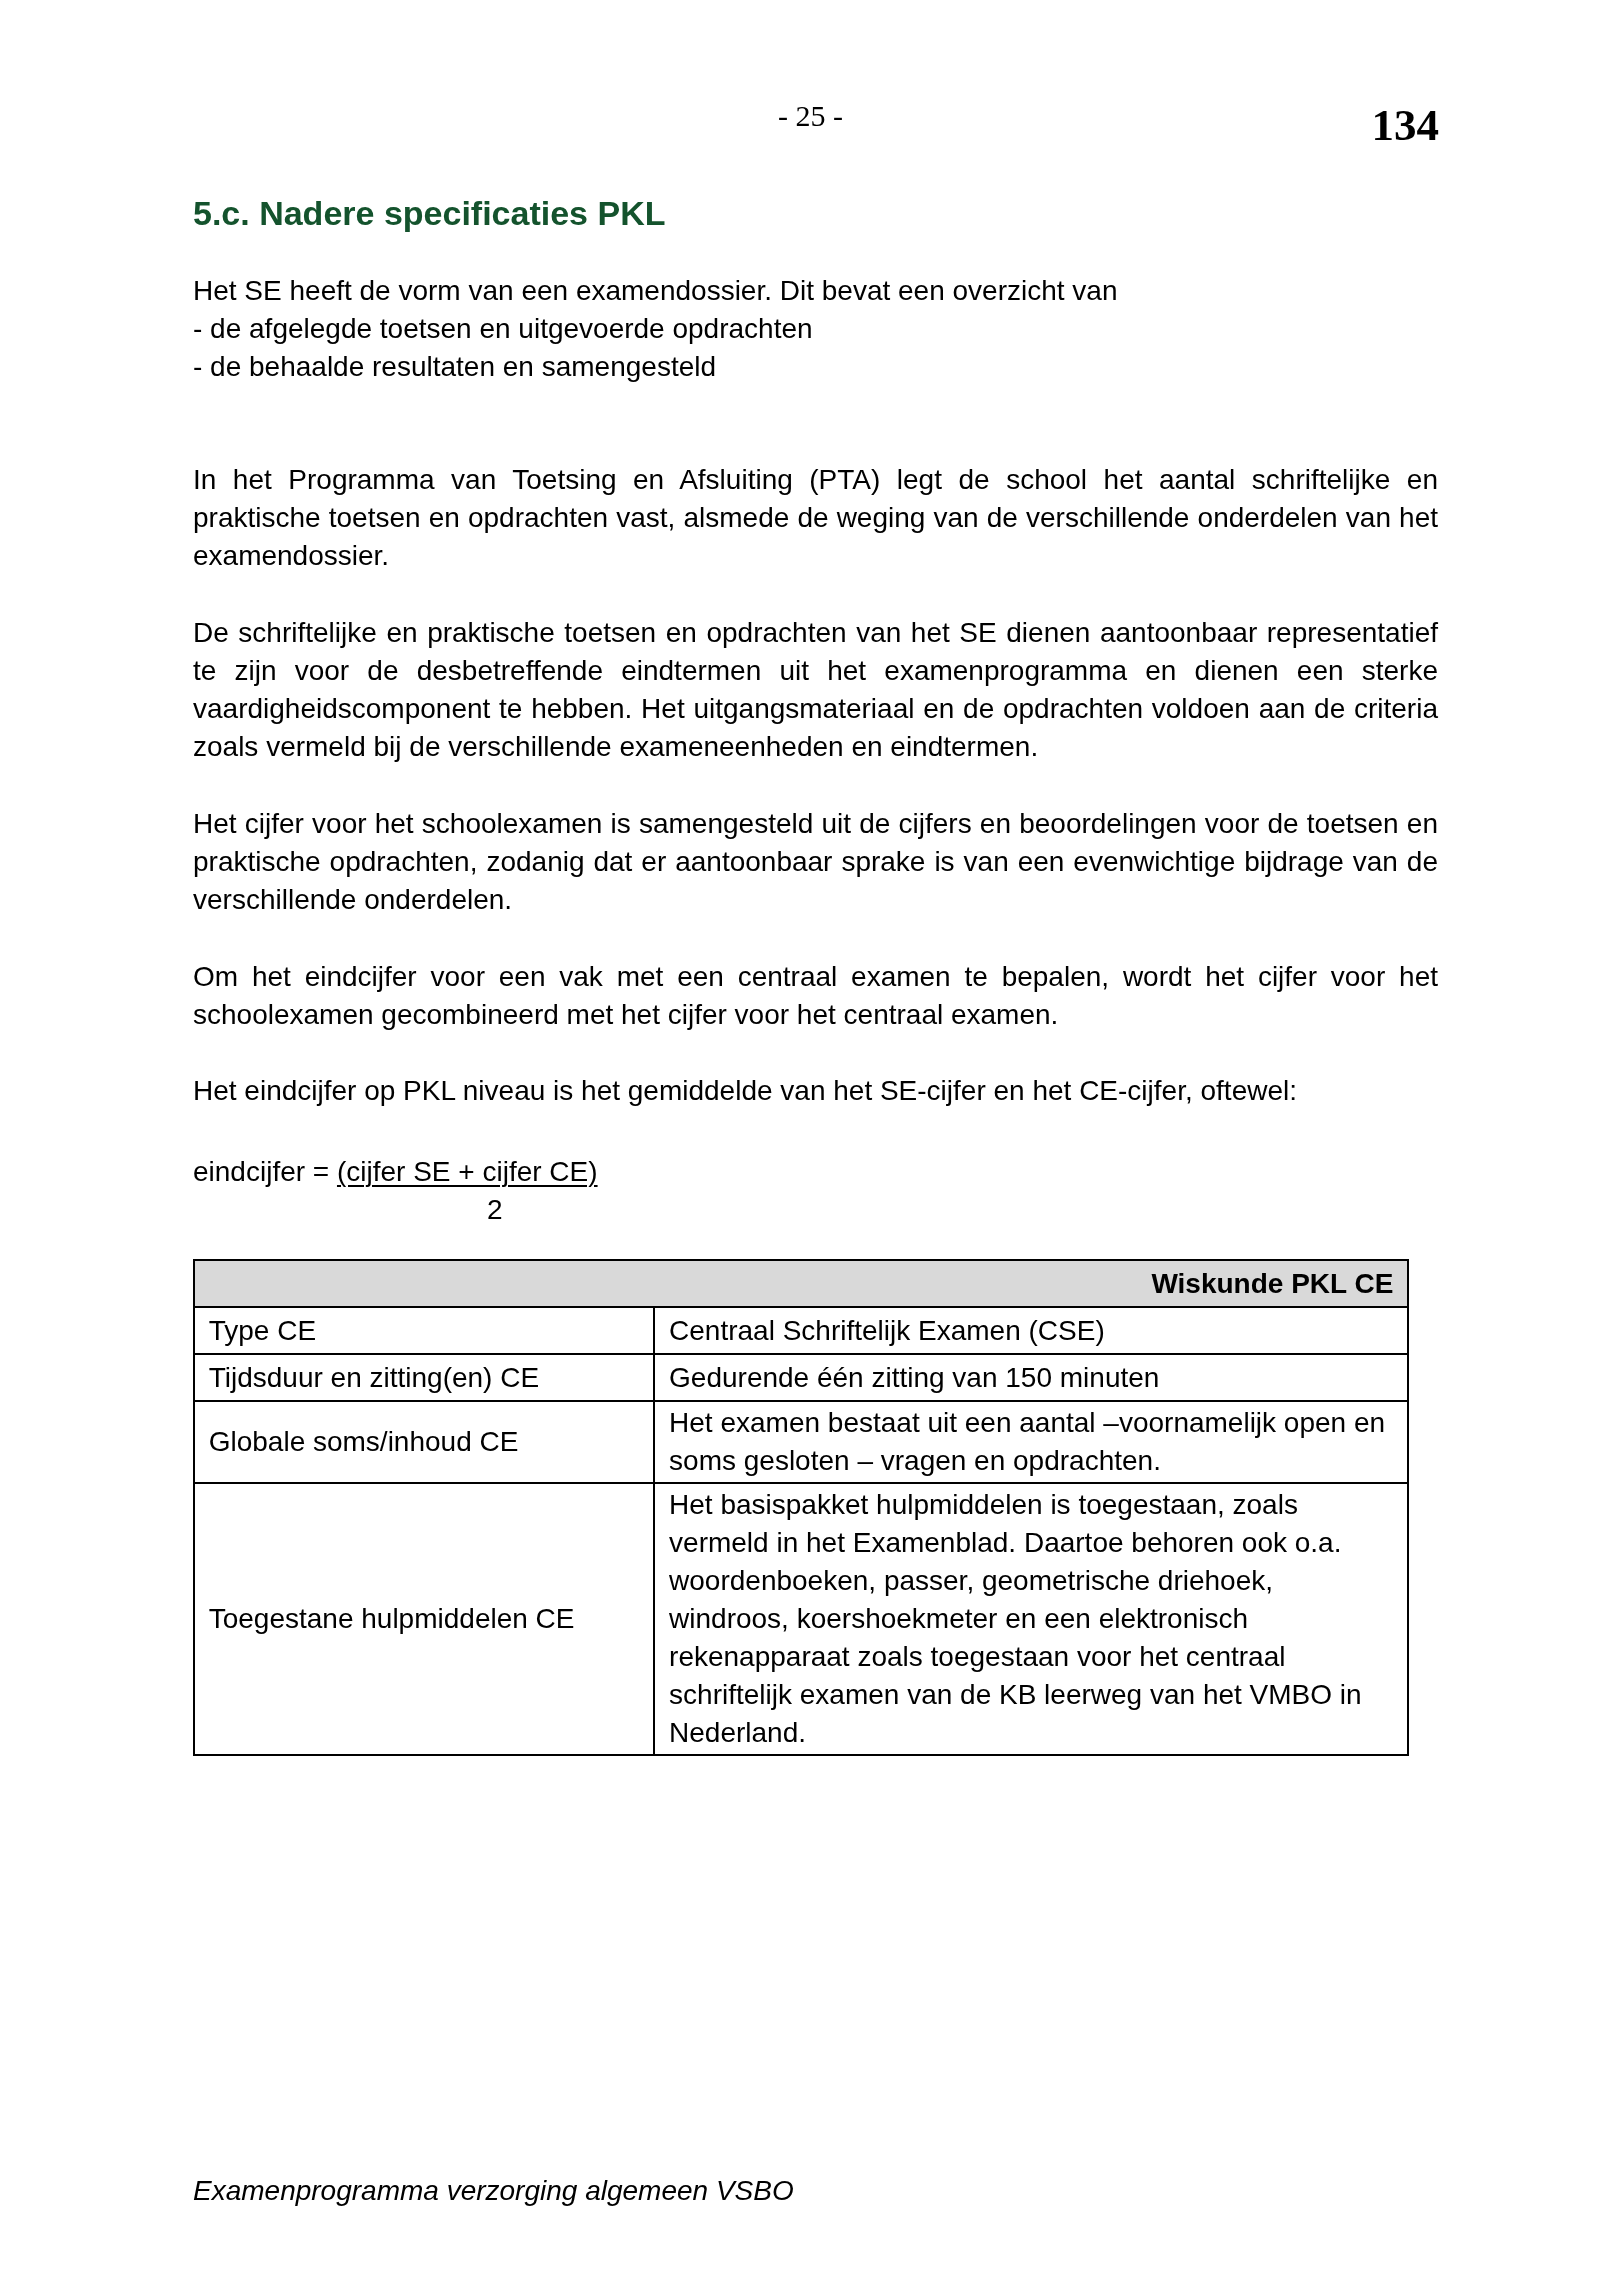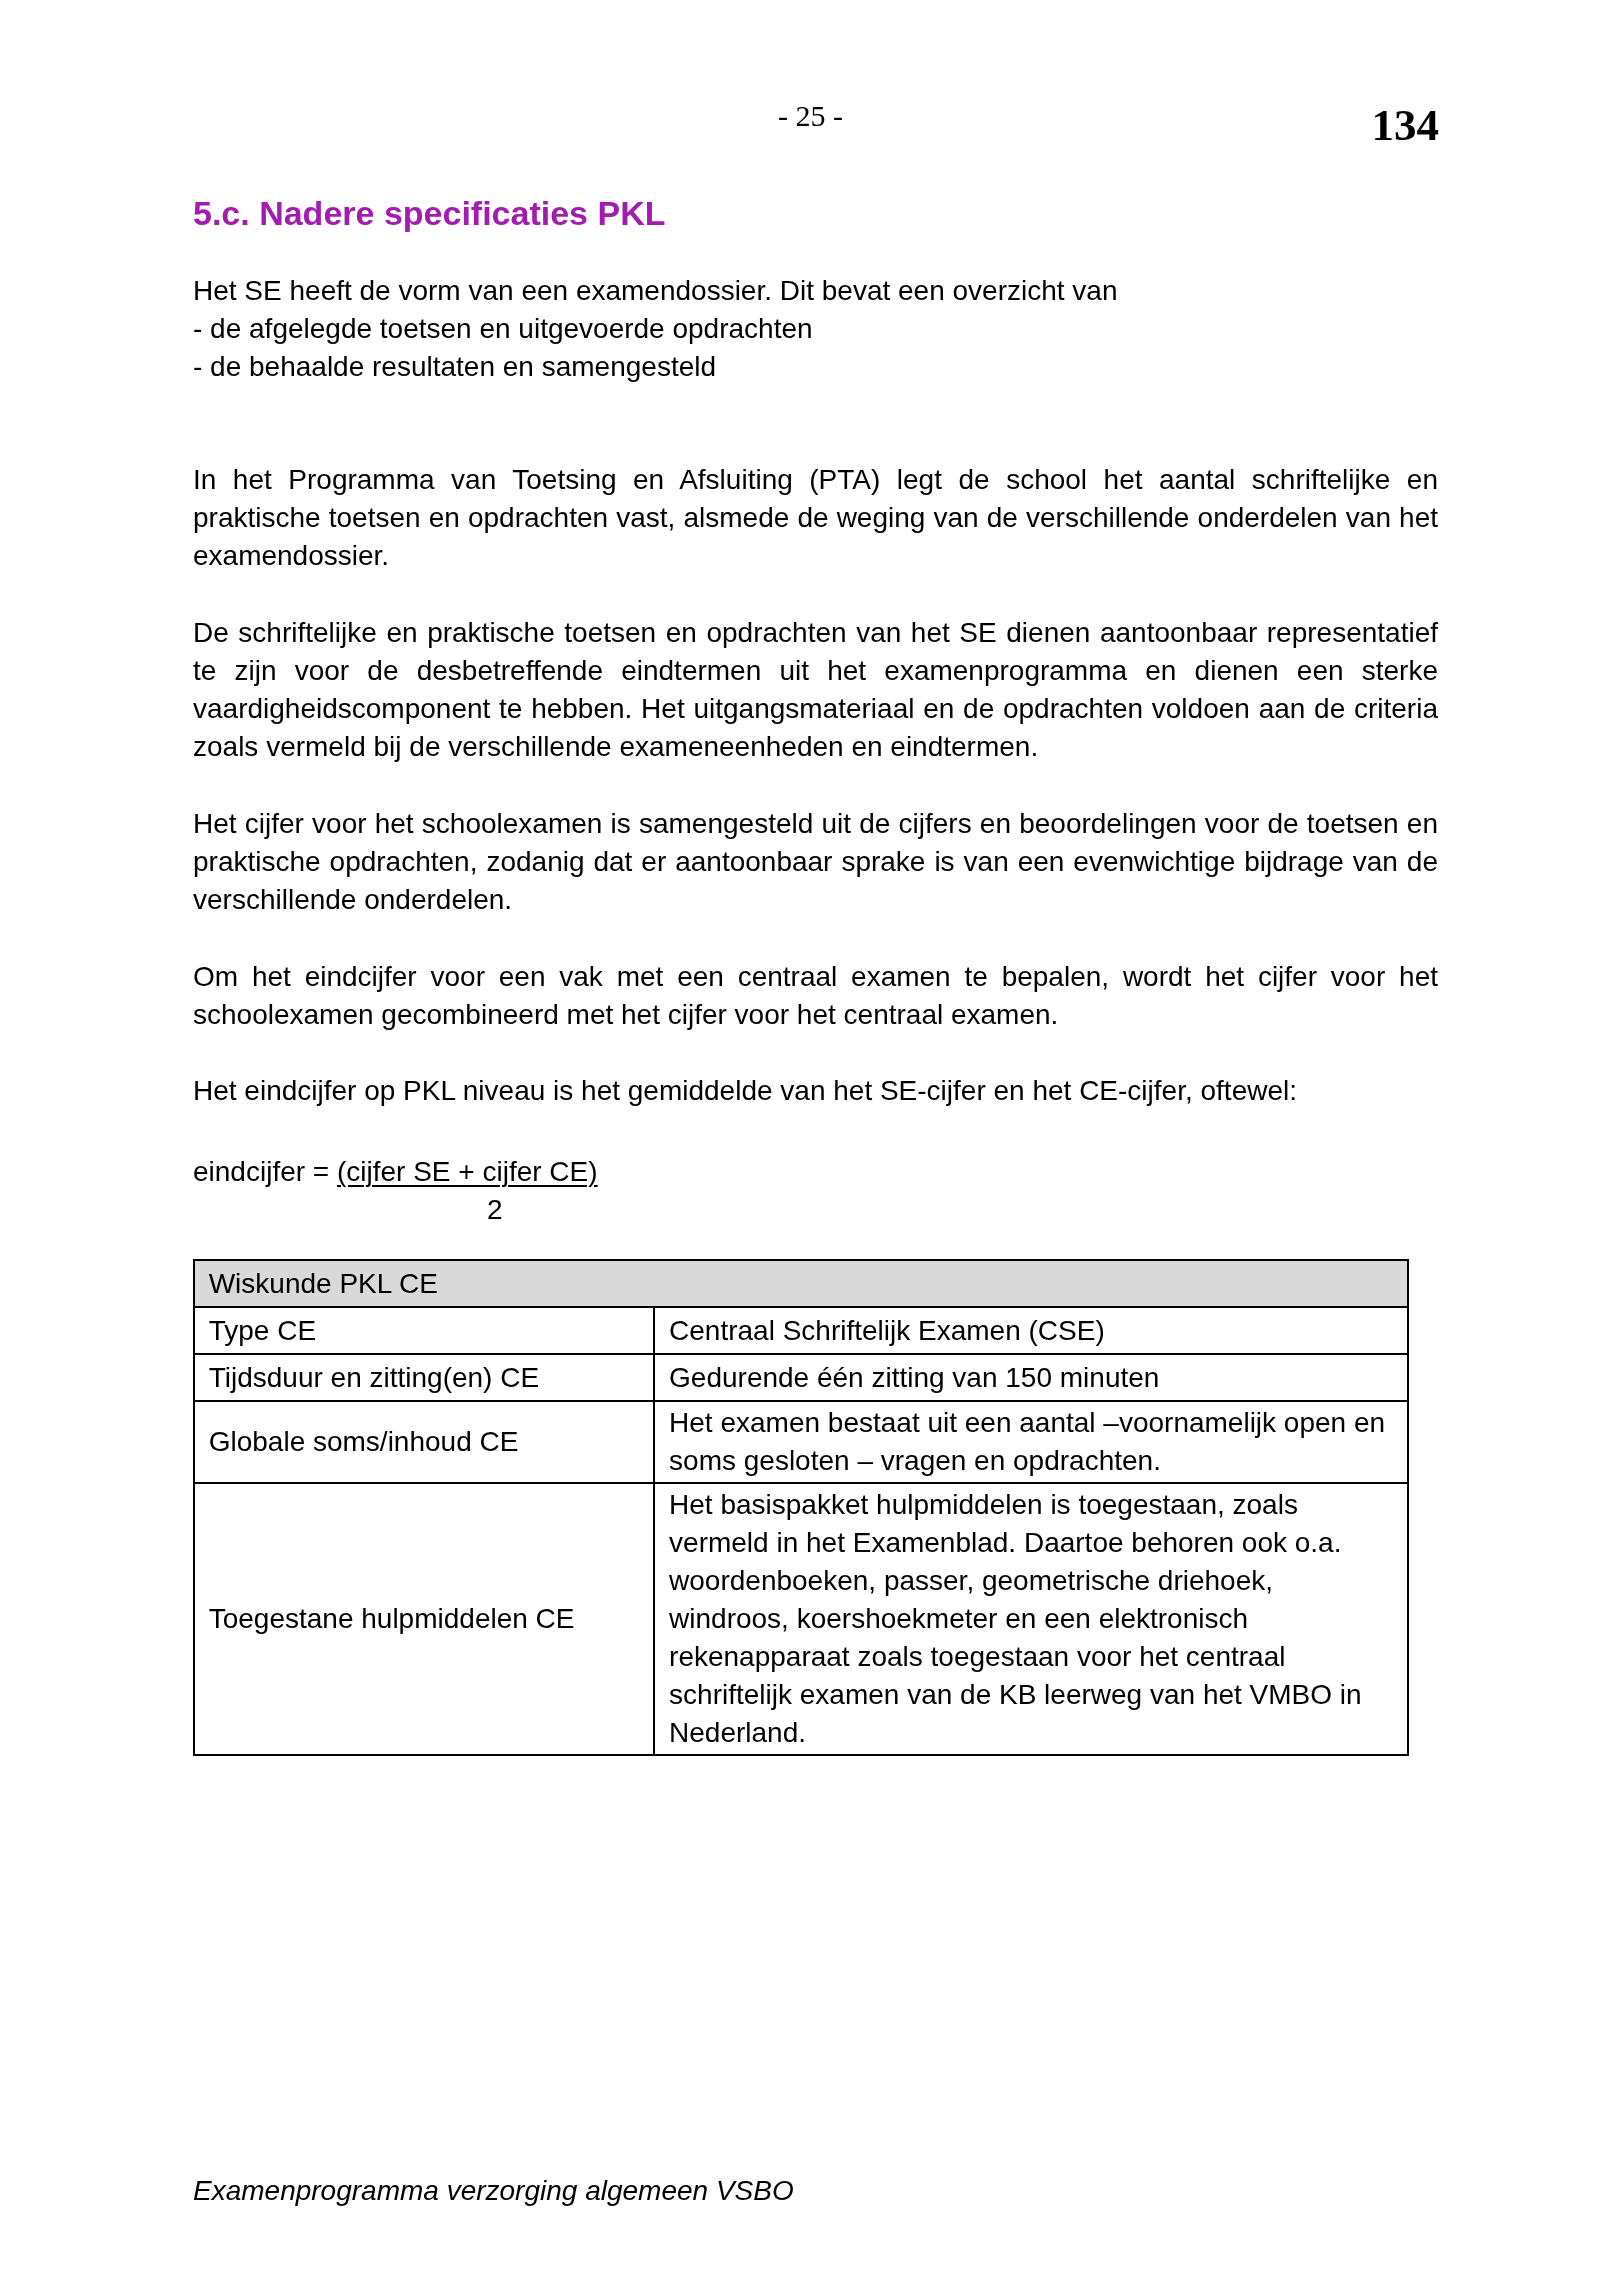--- a/index.html
+++ b/index.html
@@ -35,21 +35,21 @@
       line-height: 55px;
     }
     .section-heading {
       position: absolute;
       top: 192px;
       left: 193px;
       font-family: "Liberation Sans", sans-serif;
       font-weight: bold;
       font-size: 34px;
       line-height: 43px;
-      color: #a21caf;
+      color: #14532d;
       margin: 0;
     }
     .body-text {
       position: absolute;
       left: 193px;
       width: 1245px;
       font-size: 28px;
       line-height: 38px;
       margin: 0;
     }
@@ -93,22 +93,22 @@
       line-height: 38px;
     }
     .spec-table td, .spec-table th {
       border: 2.9px solid #000000;
       padding: 2px 13.7px 2px 13.7px;
       vertical-align: middle;
       text-align: left;
     }
     .spec-table th {
       background: #D9D9D9;
-      font-weight: normal;
-      text-align: left;
+      font-weight: bold;
+      text-align: right;
       height: 41px;
       padding: 2px 13.7px;
     }
     .spec-table td.label-cell { width: 431px; }
     .spec-table tr.row-short td { height: 41px; }
     .spec-table tr.row-two td { height: 73px; }
     .spec-table tr.row-long td { height: 263px; }
     .footer {
       position: absolute;
       left: 193px;

